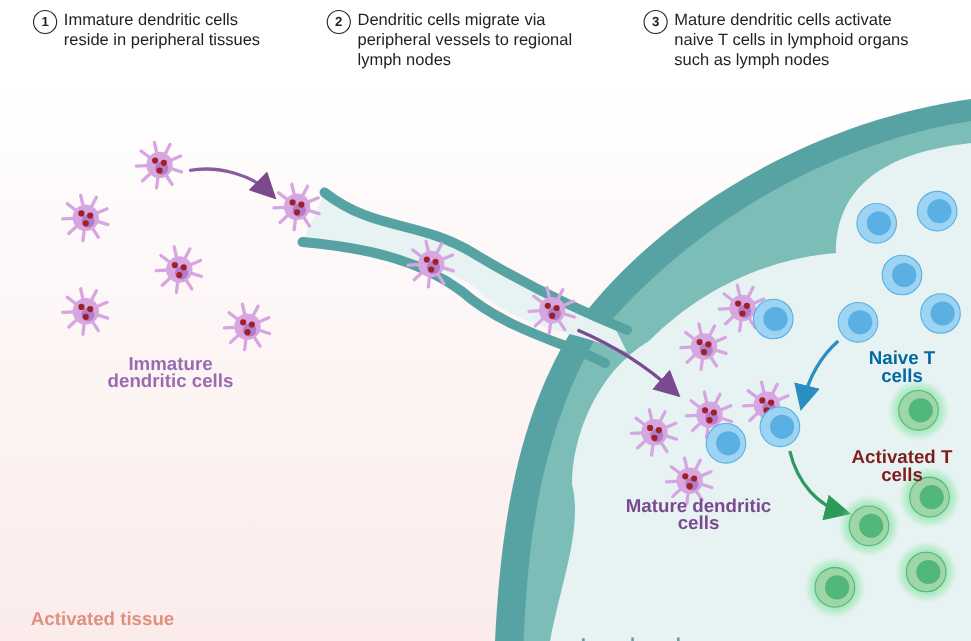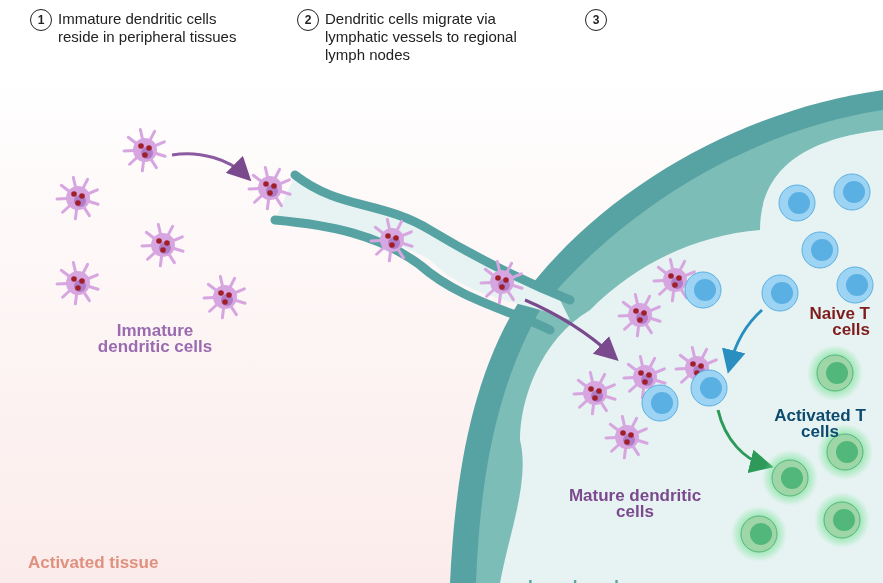--- a/index.html
+++ b/index.html
@@ -333,26 +333,29 @@
 </svg>
 
 <div class="step" style="left:30px;">
   <span class="num">1</span>
   <span style="white-space:pre-line">Immature dendritic cells
 reside in peripheral tissues</span>
 </div>
 <div class="step" style="left:297px;">
   <span class="num">2</span>
   <span style="white-space:pre-line">Dendritic cells migrate via
-lymphatic vessels to regional
+peripheral vessels to regional
 lymph nodes</span>
 </div>
 <div class="step" style="left:585px;">
   <span class="num">3</span>
+  <span style="white-space:pre-line">Mature dendritic cells activate
+naive T cells in lymphoid organs
+such as lymph nodes</span>
 </div>
 
 <div class="lbl" style="left:95px;top:323px;width:120px;color:#9a6bb0;white-space:pre-line">Immature
 dendritic cells</div>
-<div class="lbl" style="left:560px;top:488px;width:150px;color:#7b4a8e;">Mature dendritic cells</div>
-<div class="lbl" style="left:770px;top:306px;width:100px;color:#7f1d1d;text-align:right;">Naive T cells</div>
-<div class="lbl" style="left:760px;top:408px;width:120px;color:#0c4a6e;">Activated T cells</div>
+<div class="lbl" style="left:560px;top:452px;width:150px;color:#7b4a8e;">Mature dendritic cells</div>
+<div class="lbl" style="left:770px;top:318px;width:100px;color:#0369a1;">Naive T cells</div>
+<div class="lbl" style="left:760px;top:408px;width:120px;color:#7f1d1d;">Activated T cells</div>
 <div class="lbl" style="left:28px;top:555px;color:#e0907f;">Activated tissue</div>
 <div class="lbl" style="left:528px;top:555px;color:#5aa5a0;margin-top:24px;">Lymph node</div>
 
 </body></html>

